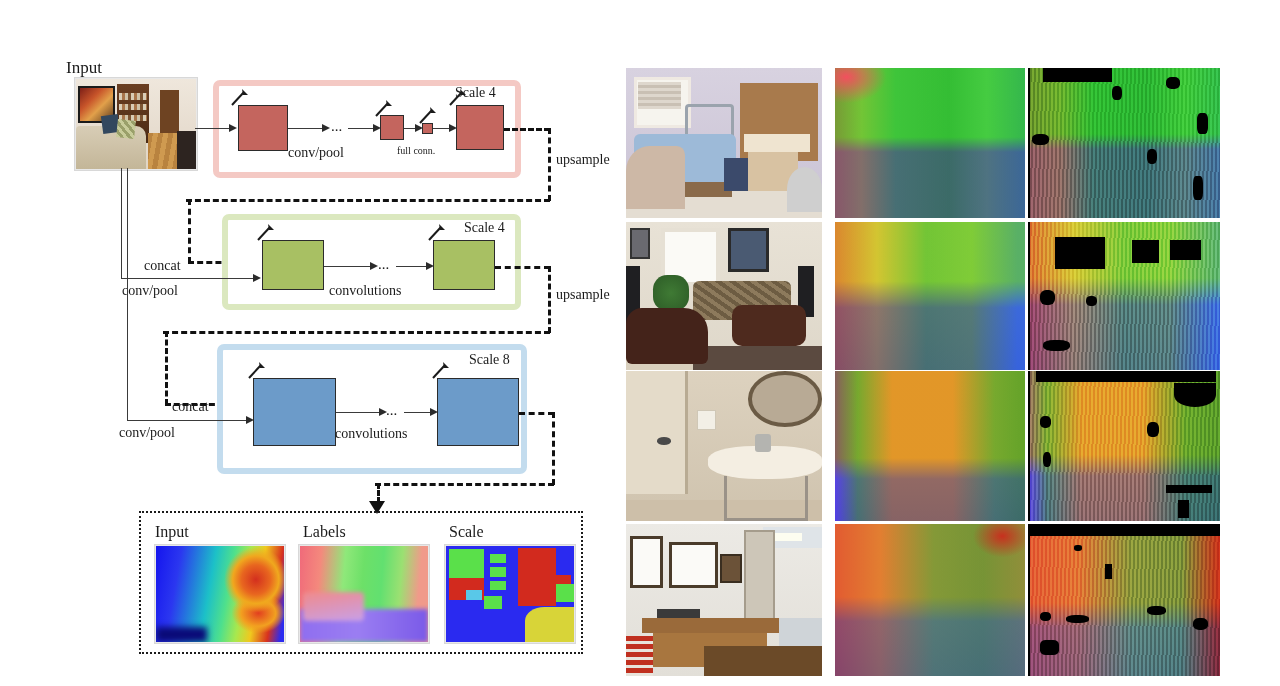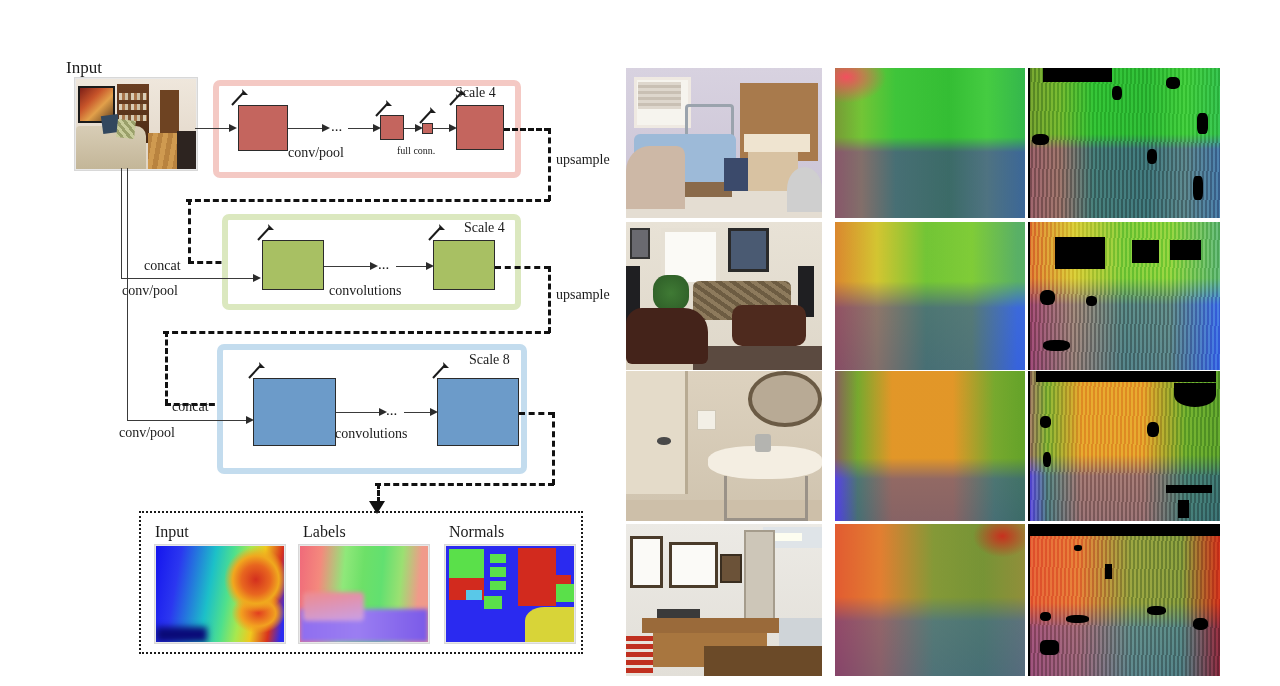--- a/index.html
+++ b/index.html
@@ -345,21 +345,21 @@
     <div class="depth-dark"></div>
   </div>
 
   <div class="lbl serif" style="left:303px;top:523px;font-size:16px;">Labels</div>
   <div class="thumb b" style="left:299px;top:545px;width:128px;height:96px;">
     <div class="nrm"></div>
     <div class="nrm-floor"></div>
     <div class="nrm-sofa"></div>
   </div>
 
-  <div class="lbl serif" style="left:449px;top:523px;font-size:16px;">Normals</div>
+  <div class="lbl serif" style="left:449px;top:523px;font-size:16px;">Scale</div>
   <div class="thumb b" style="left:445px;top:545px;width:128px;height:96px;">
     <div class="lab"></div>
     <div class="lab-r1"></div>
     <div class="lab-g1"></div>
     <div class="lab-b1"></div>
     <div class="lab-g2"></div>
       <div class="lab-g3"></div>
       <div class="lab-g4"></div>
       <div class="lab-g5"></div>
     <div class="lab-r2"></div>

